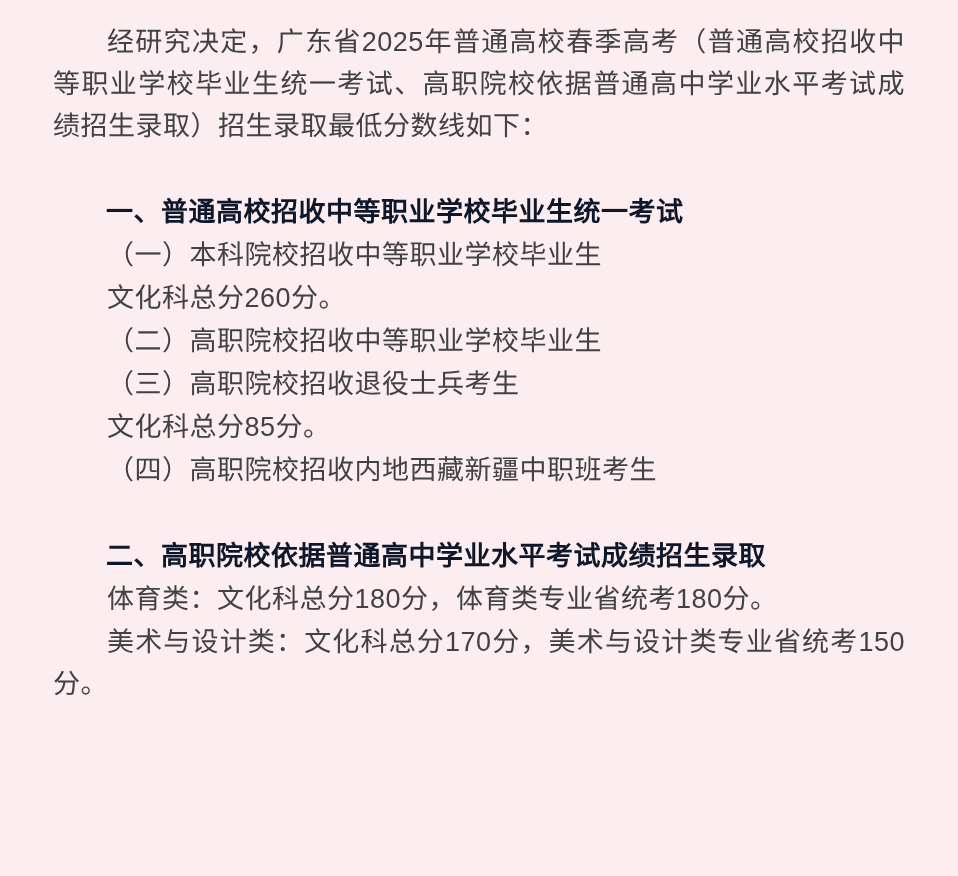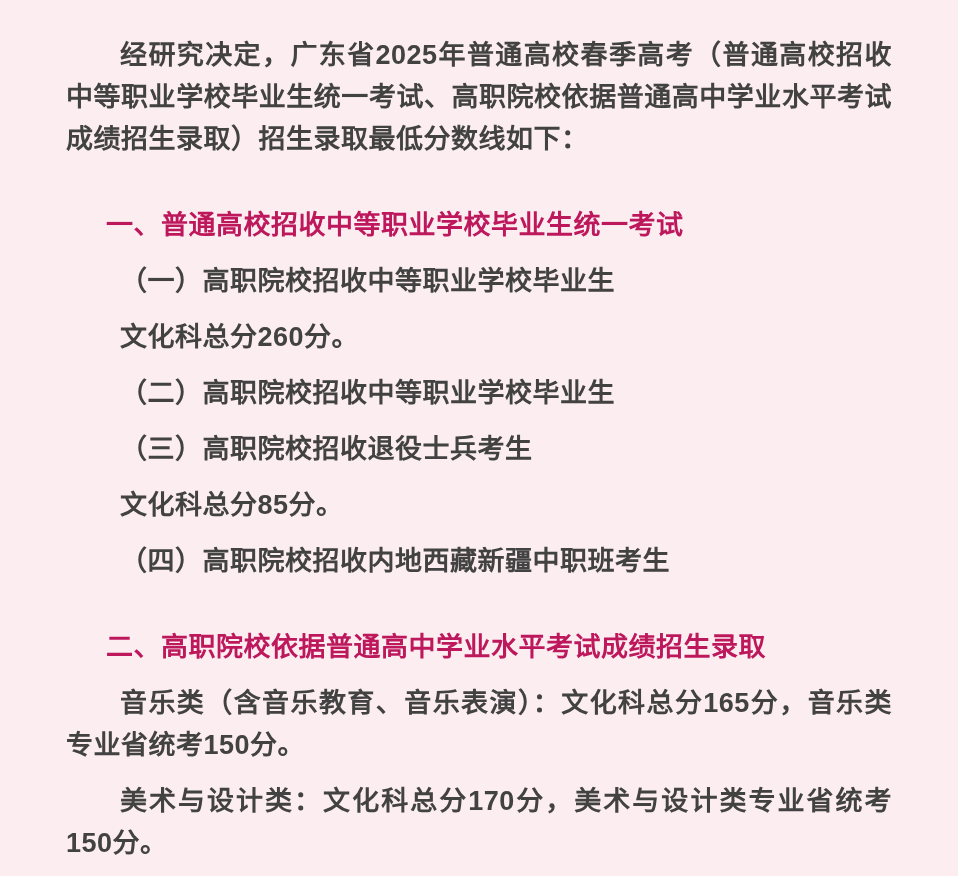--- a/index.html
+++ b/index.html
@@ -19,46 +19,45 @@
     padding: 20px 52px 24px 52px;
     background: #fceef0;
     font-family: "Liberation Sans", "DejaVu Sans", sans-serif;
     font-size: 27px;
     line-height: 42px;
     color: #424242;
     letter-spacing: 0.5px;
     text-align: justify;
   }
   .para {
-    margin: 14px;
+    margin: 1px;
     text-indent: 2em;
-    font-weight: bold;
   }
   .heading {
     margin: 44px 0 0 0;
     text-indent: 2em;
     font-size: 27px;
     font-weight: 700;
-    color: #be185d;
+    color: #0f172a;
   }
 </style>
 </head>
 <body>
 
 <div class="page">
 
   <p class="para">经研究决定，广东省2025年普通高校春季高考（普通高校招收中等职业学校毕业生统一考试、高职院校依据普通高中学业水平考试成绩招生录取）招生录取最低分数线如下：</p>
 
   <h2 class="heading">一、普通高校招收中等职业学校毕业生统一考试</h2>
 
-  <p class="para">（一）高职院校招收中等职业学校毕业生</p>
+  <p class="para">（一）本科院校招收中等职业学校毕业生</p>
   <p class="para">文化科总分260分。</p>
   <p class="para">（二）高职院校招收中等职业学校毕业生</p>
   <p class="para">（三）高职院校招收退役士兵考生</p>
   <p class="para">文化科总分85分。</p>
   <p class="para">（四）高职院校招收内地西藏新疆中职班考生</p>
 
   <h2 class="heading">二、高职院校依据普通高中学业水平考试成绩招生录取</h2>
 
-  <p class="para">音乐类（含音乐教育、音乐表演）：文化科总分165分，音乐类专业省统考150分。</p>
+  <p class="para">体育类：文化科总分180分，体育类专业省统考180分。</p>
   <p class="para">美术与设计类：文化科总分170分，美术与设计类专业省统考150分。</p>
 
 </div>
 
 </body></html>

